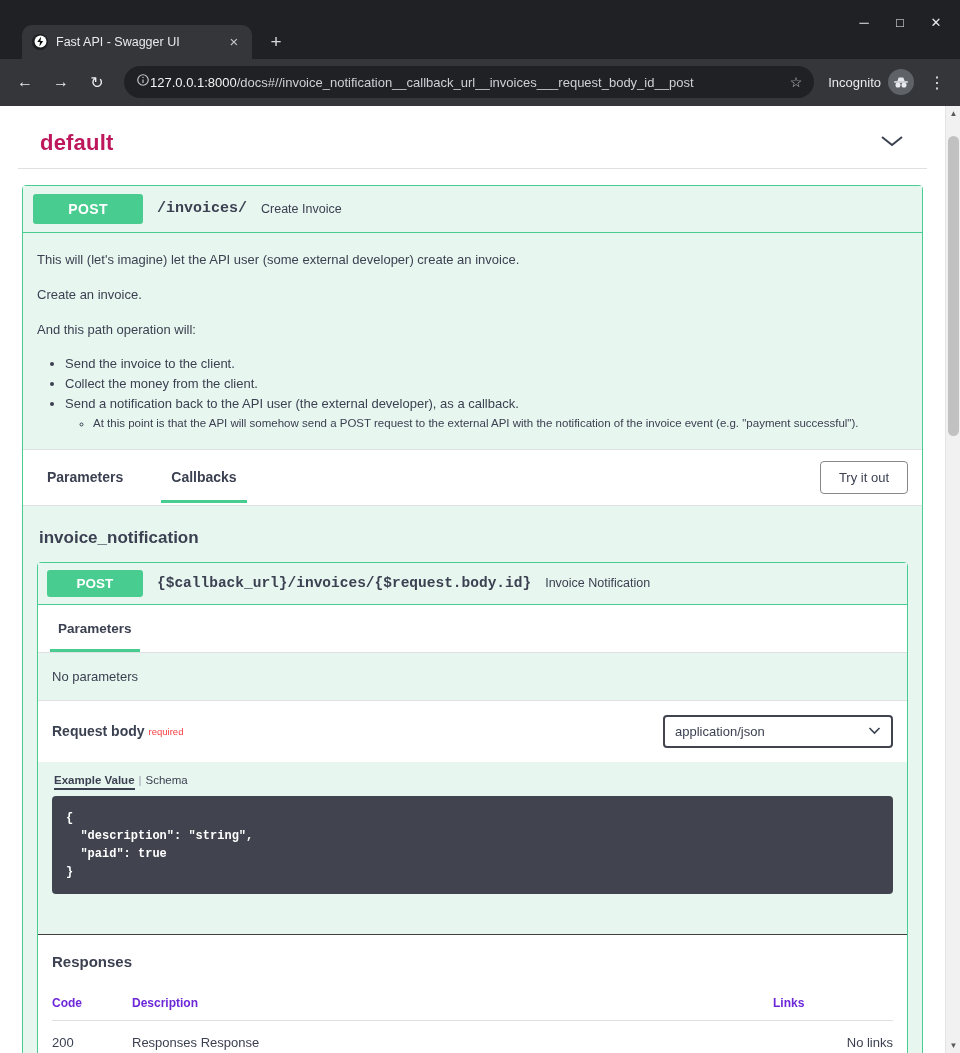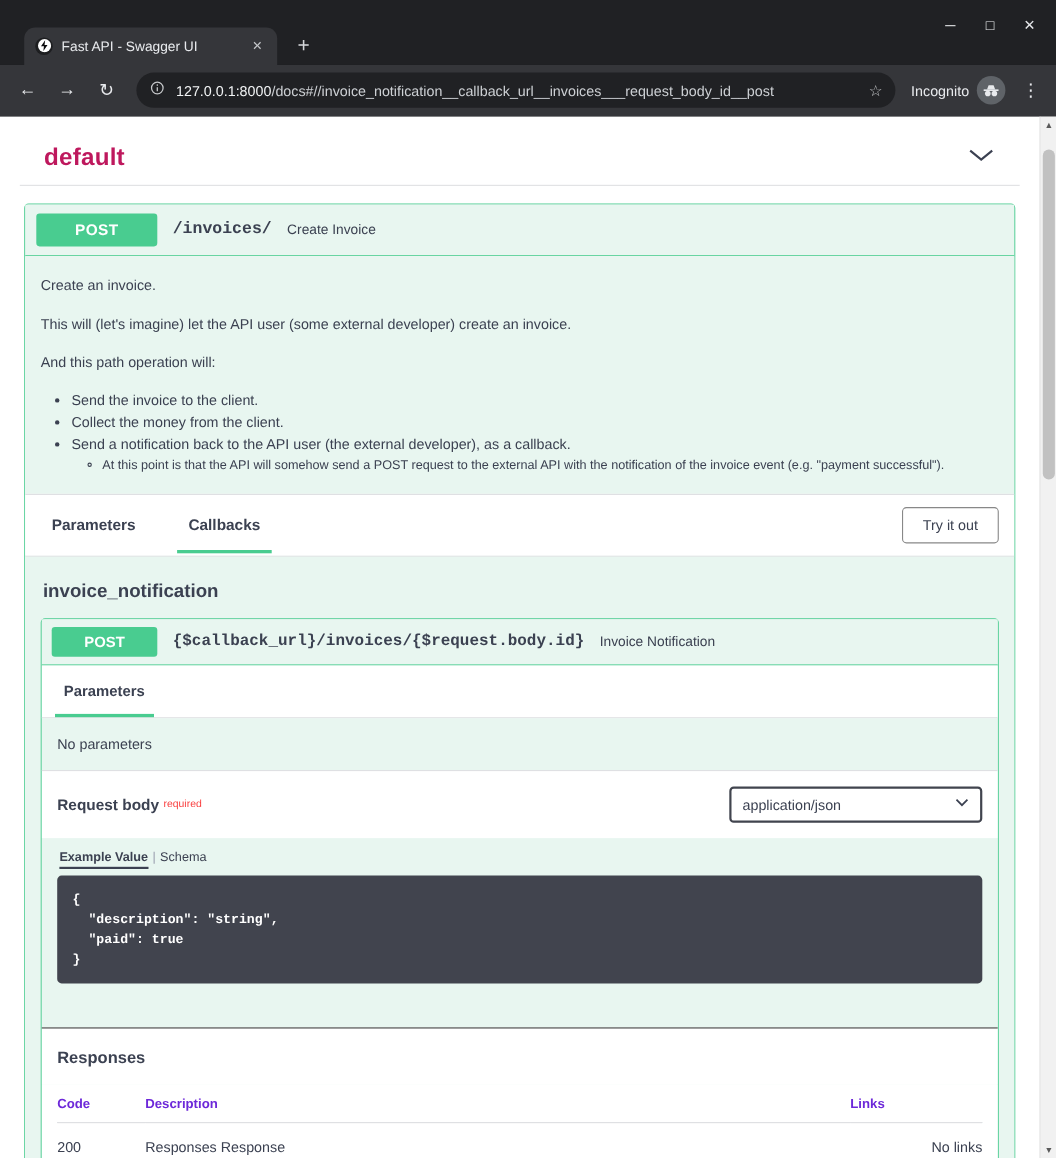--- a/index.html
+++ b/index.html
@@ -86,21 +86,20 @@
     border-radius: 50%;
     font-size: 16px;
   }
   .omnibox {
     flex: 1 1 auto;
     height: 32px;
     background: #202124;
     border-radius: 16px;
     display: flex; align-items: center;
     padding: 0 12px;
-    gap: 10px;
     margin-left: 6px;
     margin-right: 8px;
   }
   .omni-url {
     flex: 1 1 auto;
     color: #cdd0d4;
     font-size: 13px;
     white-space: nowrap; overflow: hidden; text-overflow: ellipsis;
   }
   .omni-url .host { color: #f1f3f4; }
@@ -473,22 +472,22 @@
 
         <div class="opblock">
           <div class="opblock-summary">
             <span class="method">POST</span>
             <span class="op-path">/invoices/</span>
             <span class="op-desc">Create Invoice</span>
           </div>
 
           <div class="opblock-body">
             <div class="description-block">
+              <p>This will (let's imagine) let the API user (some external developer) create an invoice.</p>
               <p>Create an invoice.</p>
-              <p>This will (let's imagine) let the API user (some external developer) create an invoice.</p>
               <p>And this path operation will:</p>
               <ul>
                 <li>Send the invoice to the client.</li>
                 <li>Collect the money from the client.</li>
                 <li>
                   <span>Send a notification back to the API user (the external developer), as a callback.</span>
                   <ul>
                     <li>At this point is that the API will somehow send a POST request to the external API with the notification of the invoice event (e.g. "payment successful").</li>
                   </ul>
                 </li>

